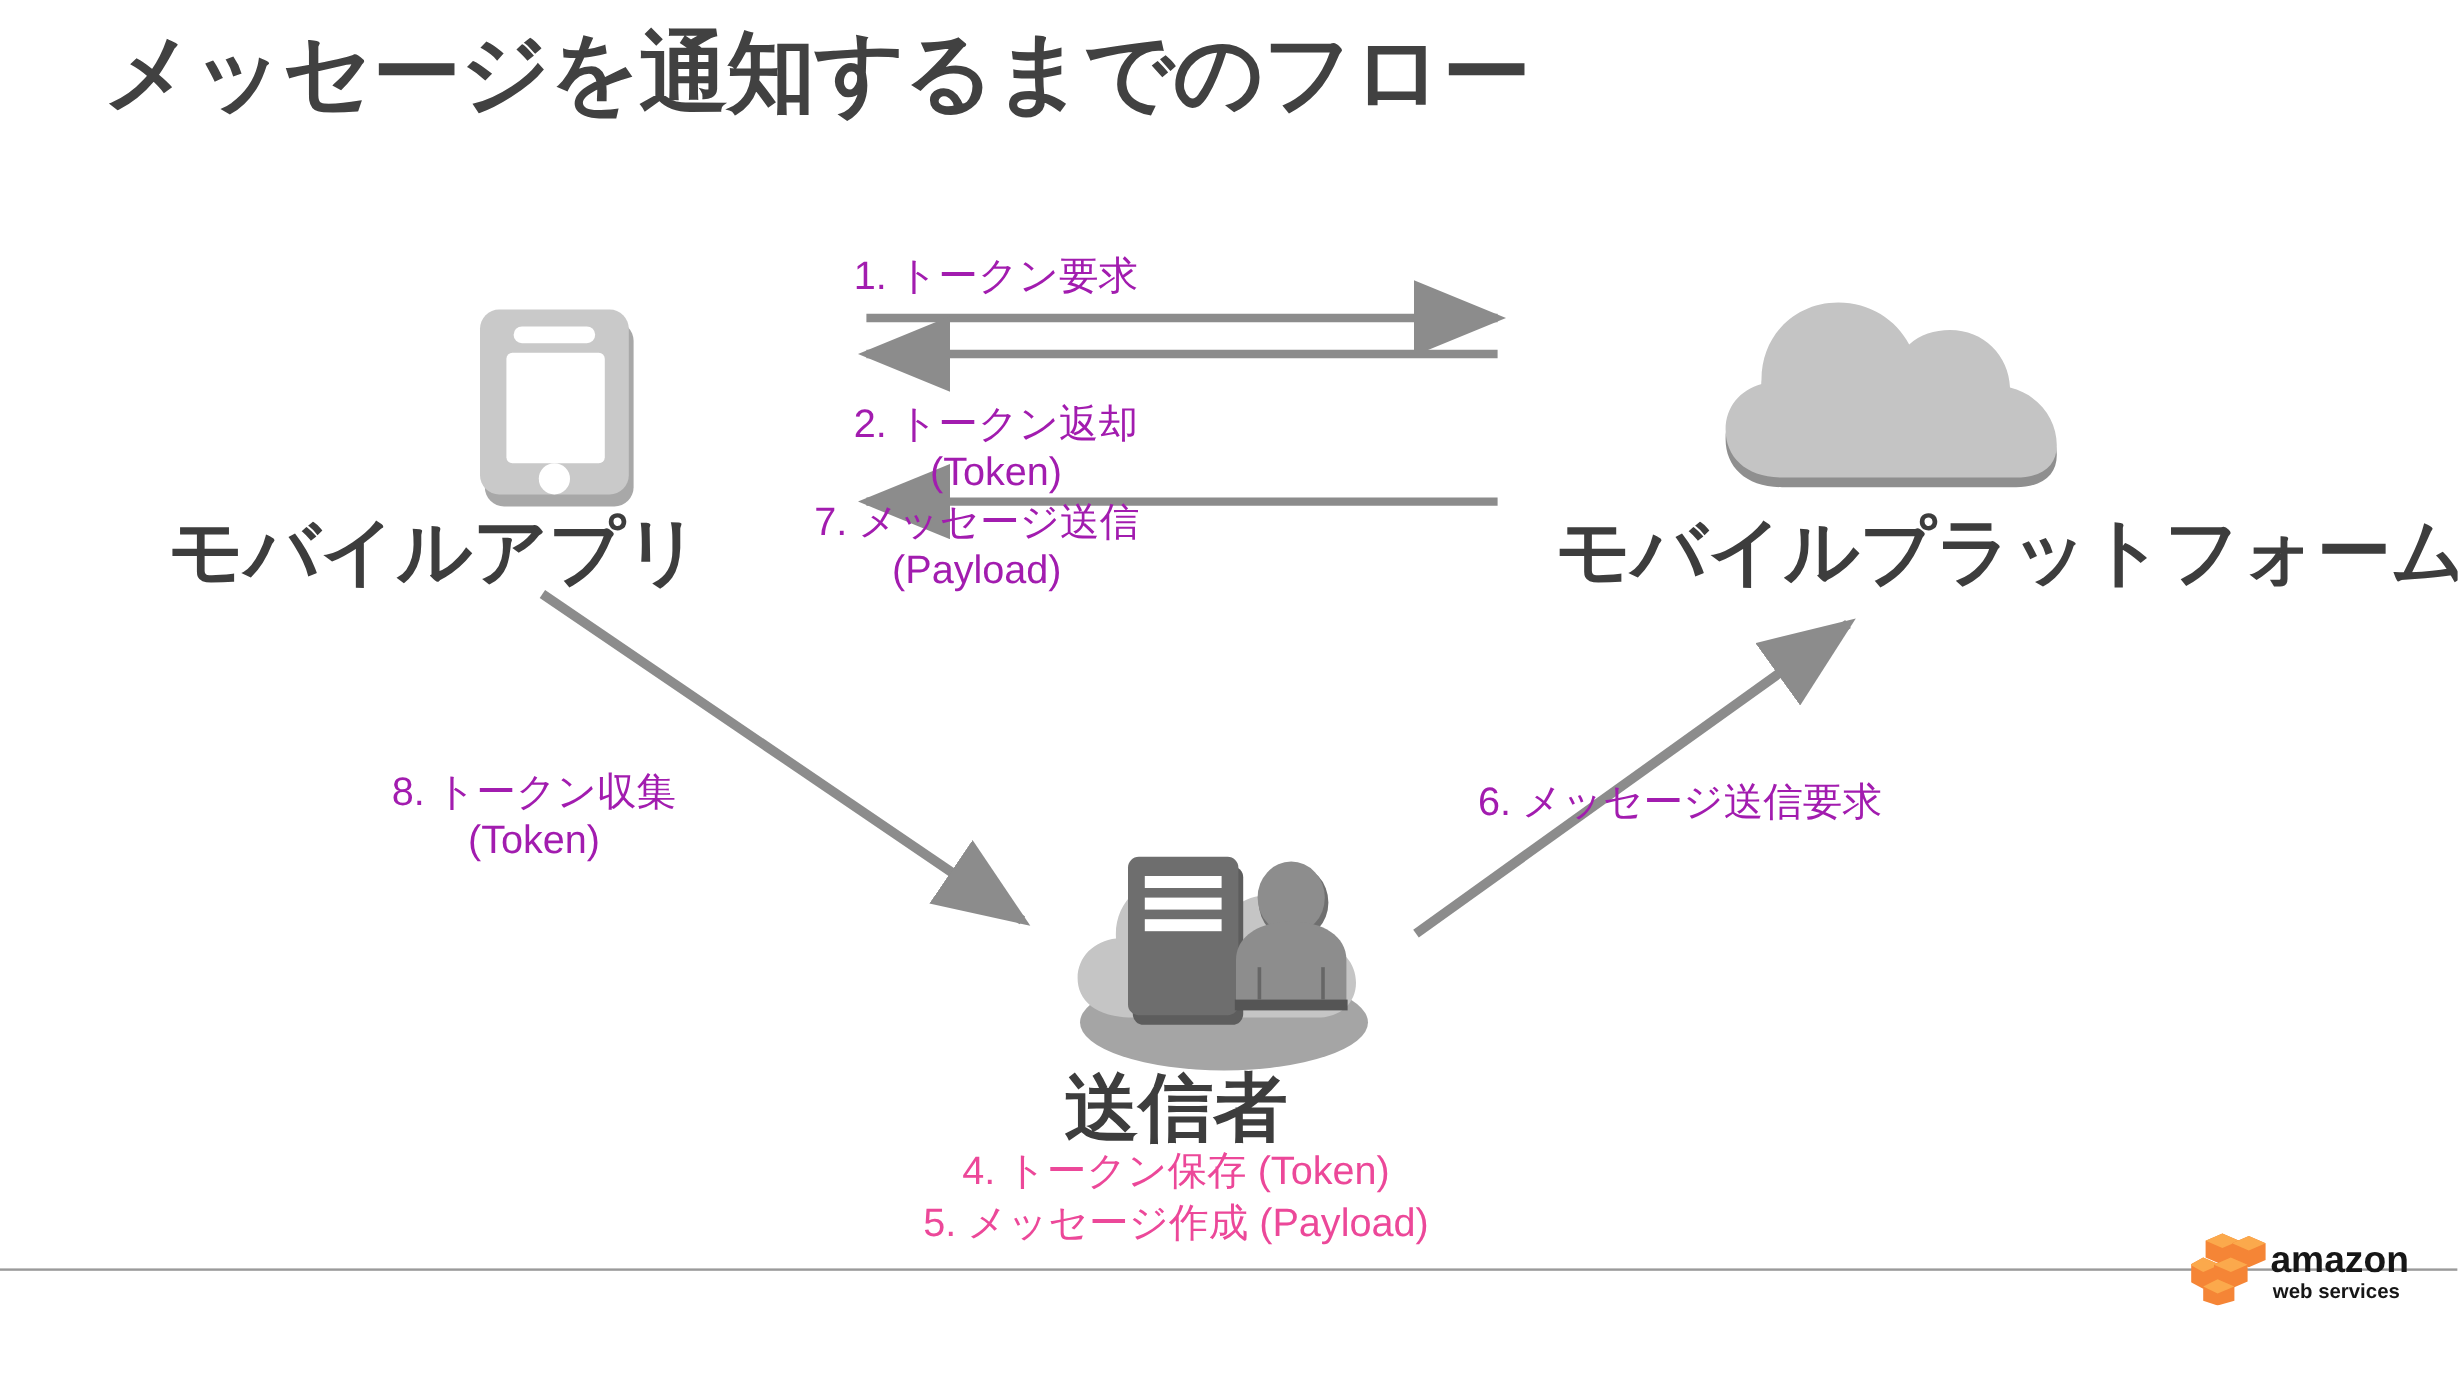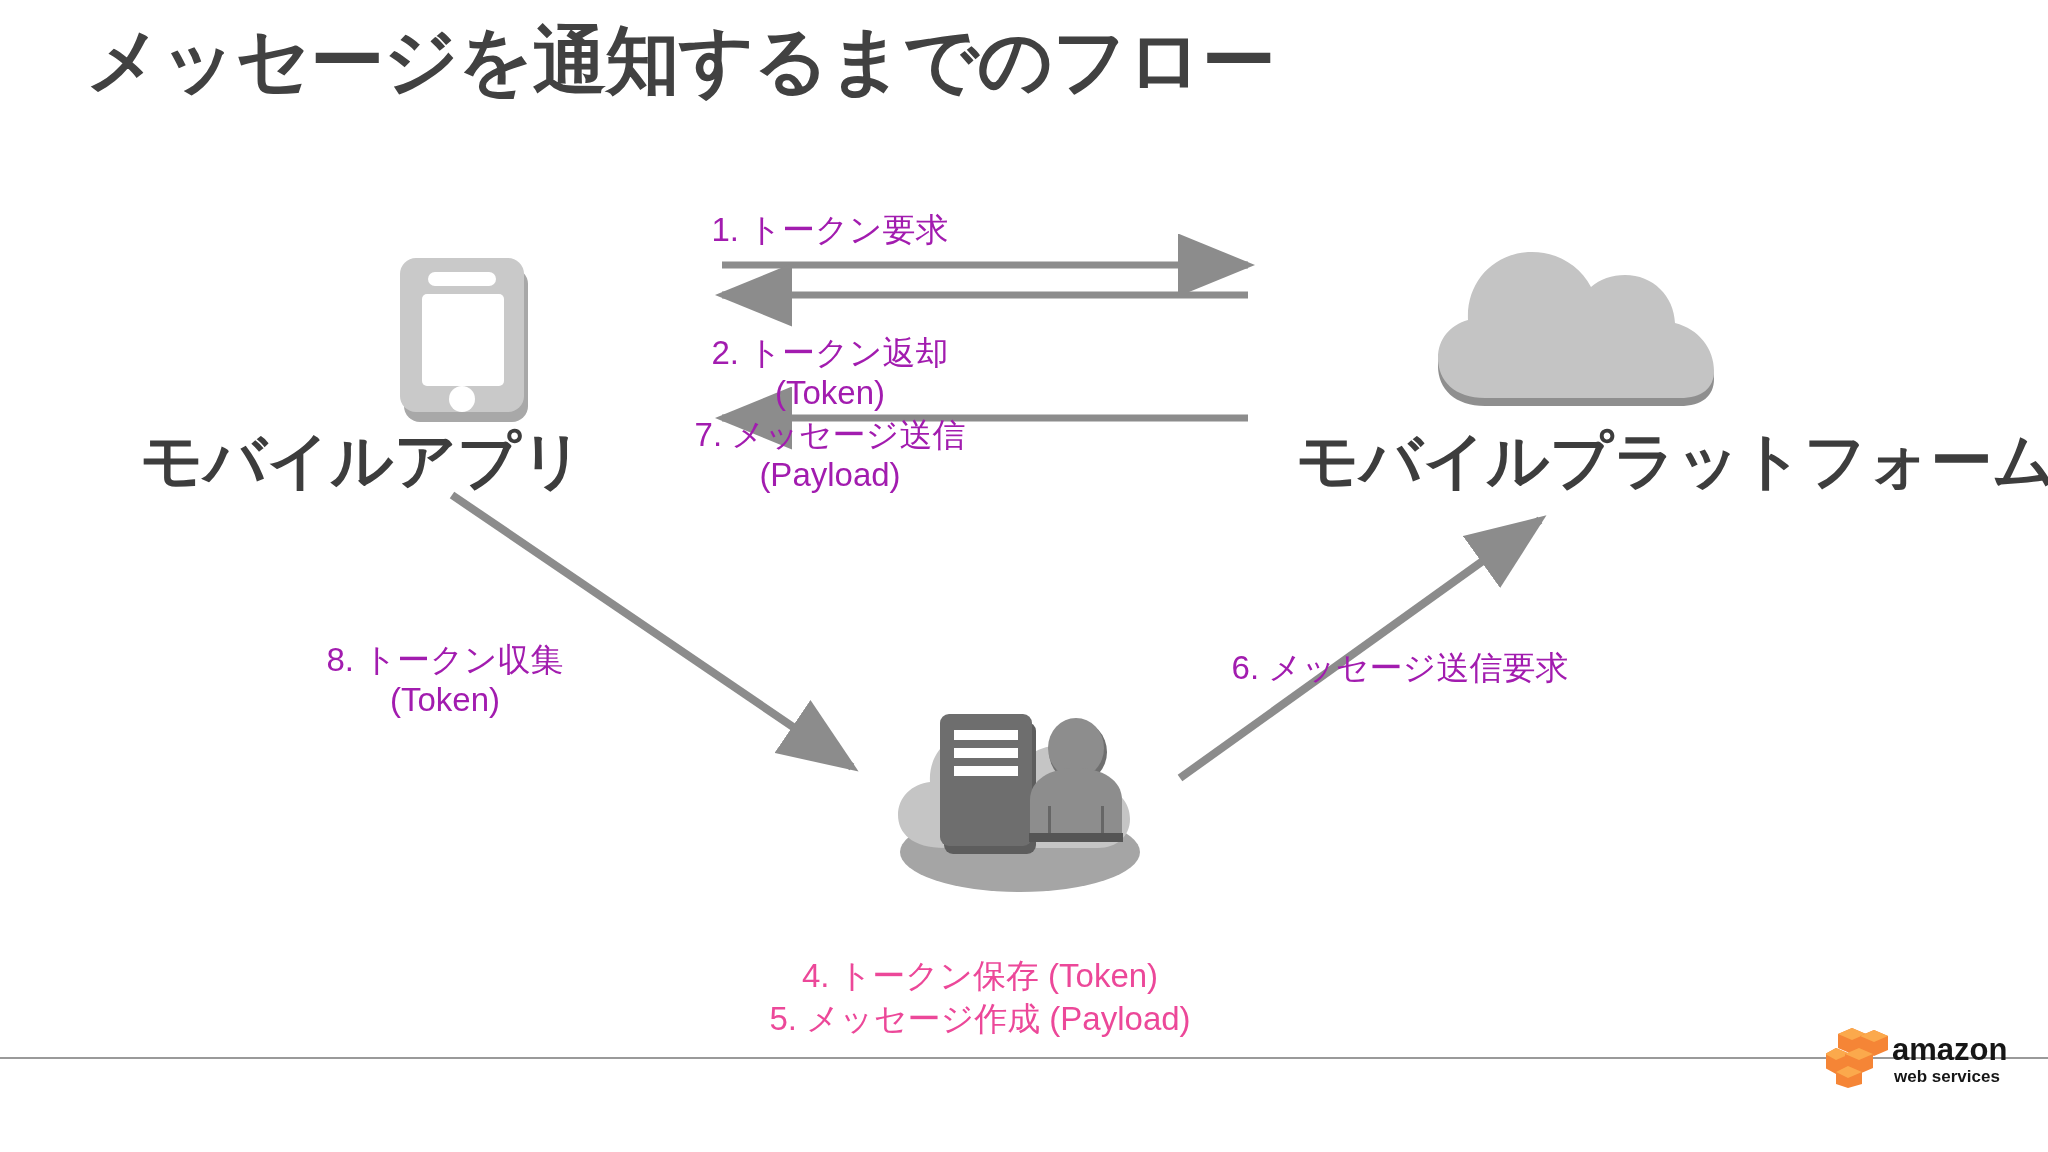--- a/index.html
+++ b/index.html
@@ -79,21 +79,21 @@
     line-height: 1.3;
   }
 
   
   #label-mobile-app      { left: 140px;  top: 427px; width: 420px; }
   #label-platform        { left: 1296px; top: 427px; width: 660px; }
   #label-sender          { left: 830px;  top: 890px; width: 300px; }
 
   #label-flow-1 { left: 610px;  top: 210px; width: 440px; }
   #label-flow-2 { left: 610px;  top: 285px; width: 440px; margin-top: 48px; }
-  #label-flow-7 { left: 610px;  top: 415px; width: 440px; }
+  #label-flow-7 { left: 594px;  top: 415px; width: 440px; }
   #label-flow-3 { left: 230px;  top: 640px; width: 430px; }
   #label-flow-6 { left: 1135px; top: 648px; width: 530px; }
   #label-sender-steps { left: 680px; top: 955px; width: 600px; }
 
   .flow-line2 { display: block; }
 
   
   .footer-rule {
     position: absolute;
     left: 0;
@@ -215,20 +215,21 @@
       <line x1="452" y1="495" x2="852" y2="767" stroke="#8c8c8c" stroke-width="8" marker-end="url(#ah-diag)"></line>
 
       <line x1="1180" y1="778" x2="1540" y2="520" stroke="#8c8c8c" stroke-width="8" marker-end="url(#ah-diag)"></line>
     </svg>
   </div>
 
   <div class="node-label" id="label-mobile-app">モバイルアプリ</div>
 
   <div class="node-label" id="label-platform">モバイルプラットフォーム</div>
 
+  <div class="node-label" id="label-sender">送信者</div>
 
   <div class="flow-label" id="label-flow-1">
     <span class="flow-line1">1. トークン要求</span>
   </div>
 
   <div class="flow-label" id="label-flow-2">
     <span class="flow-line1">2. トークン返却</span>
     <span class="flow-line2">(Token)</span>
   </div>
 

